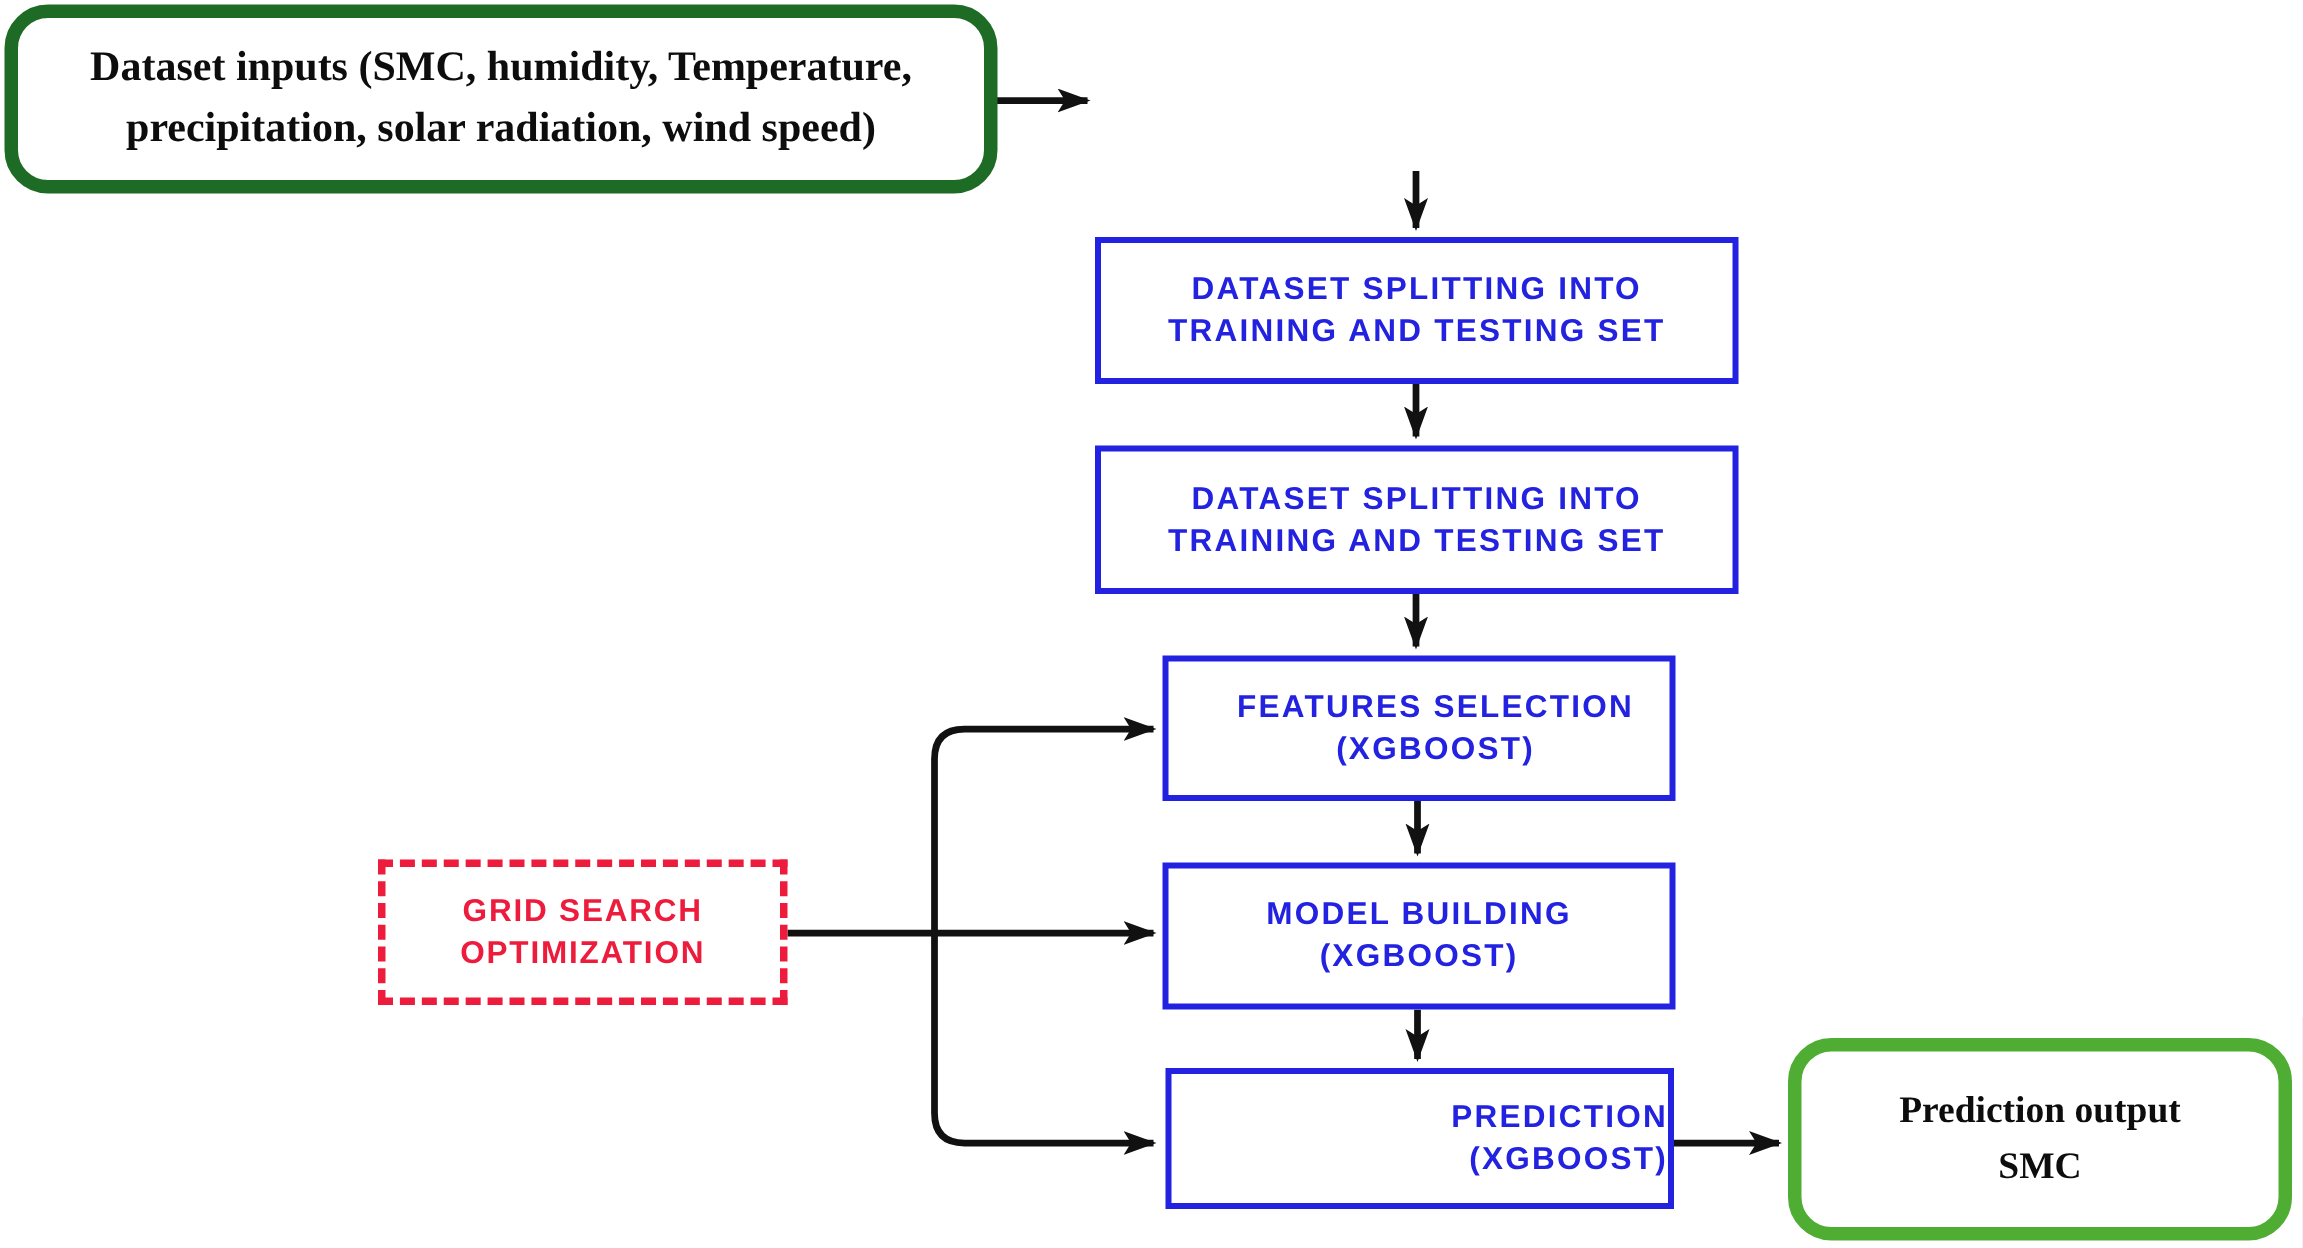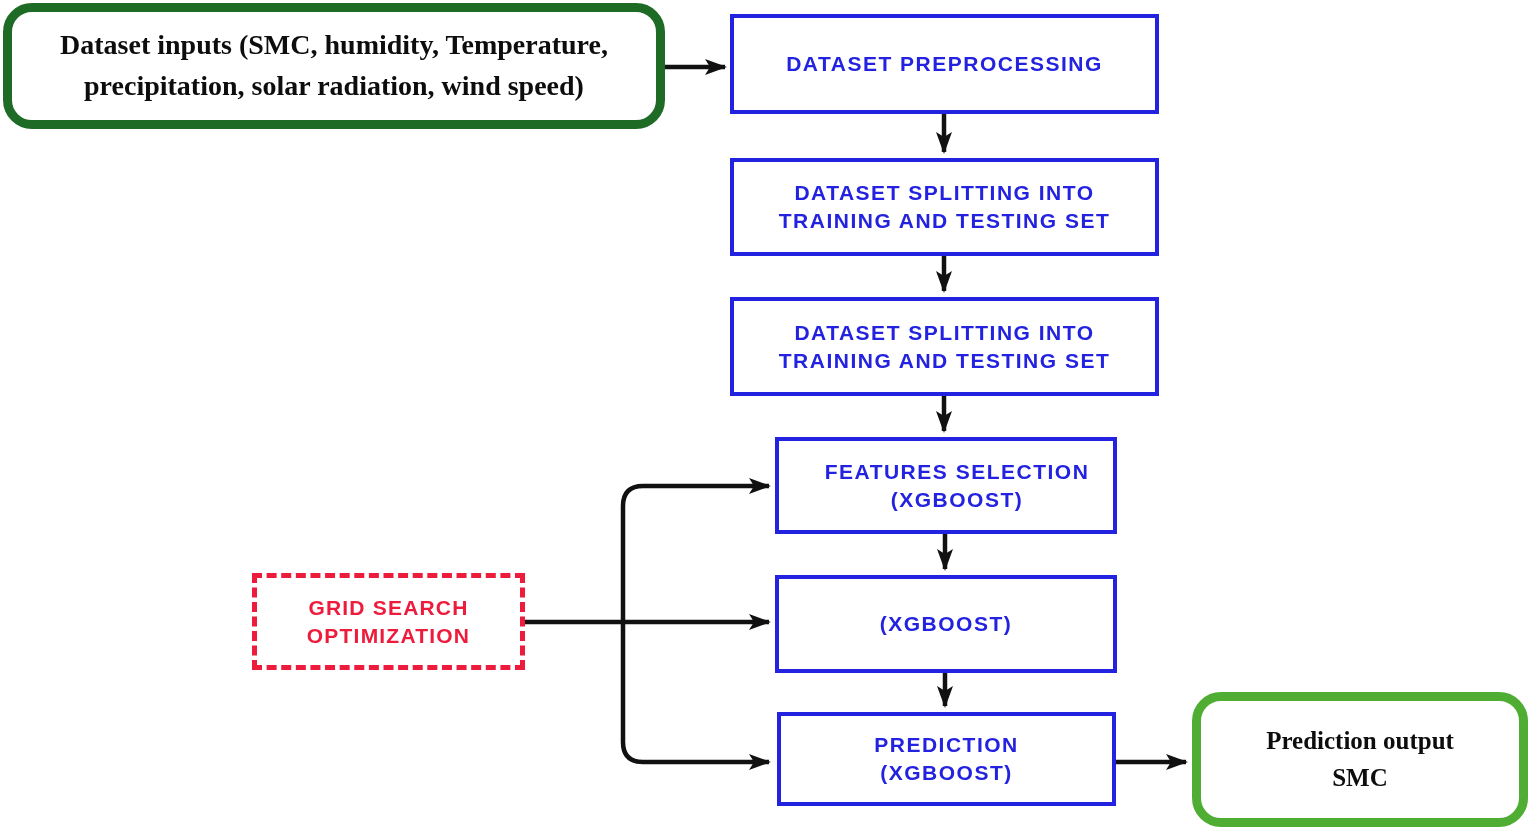--- a/index.html
+++ b/index.html
@@ -51,21 +51,21 @@
     line-height:1.3;
   }
   
   #node-dataset-inputs{left:3px;top:3px;width:662px;height:126px;border:9px solid var(--dark-green);font-size:28px;line-height:1.45;}
   #node-preprocessing{left:730px;top:14px;width:429px;height:100px;}
   #node-splitting-1{left:730px;top:158px;width:429px;height:98px;}
   #node-splitting-2{left:730px;top:297px;width:429px;height:99px;}
   #node-features-selection{left:775px;top:437px;width:342px;height:97px;padding-left:22px;}
   #node-grid-search{left:252px;top:573px;width:273px;height:97px;}
   #node-model-building{left:775px;top:575px;width:342px;height:98px;}
-  #node-prediction{left:777px;top:712px;width:339px;height:94px;}
+  #node-prediction{left:777px;top:712px;width:339px;height:94px;align-items:flex-end;}
   #node-prediction-output{left:1192px;top:692px;width:336px;height:135px;border:9px solid var(--bright-green);font-size:25px;line-height:1.45;}
 </style>
 </head>
 <body>
 
 <div id="canvas">
 
   <svg id="arrow-layer" viewBox="0 0 1535 832" xmlns="http://www.w3.org/2000/svg">
     <defs>
       <marker id="ah" markerWidth="26" markerHeight="18" refX="20" refY="8" orient="auto" markerUnits="userSpaceOnUse">
@@ -84,23 +84,20 @@
       <path d="M623 622 L623 506 Q623 486 643 486 L769 486" marker-end="url(#ah)"></path>
       <path d="M623 622 L623 742 Q623 762 643 762 L769 762" marker-end="url(#ah)"></path>
     </g>
   </svg>
 
   <div class="node green-node" id="node-dataset-inputs">
     <div class="line">Dataset inputs (SMC, humidity, Temperature,</div>
     <div class="line">precipitation, solar radiation, wind speed)</div>
   </div>
 
-  <div class="node blue-node" id="node-preprocessing">
-    <div class="line">DATASET PREPROCESSING</div>
-  </div>
 
   <div class="node blue-node" id="node-splitting-1">
     <div class="line">DATASET SPLITTING INTO</div>
     <div class="line">TRAINING AND TESTING SET</div>
   </div>
 
   <div class="node blue-node" id="node-splitting-2">
     <div class="line">DATASET SPLITTING INTO</div>
     <div class="line">TRAINING AND TESTING SET</div>
   </div>
@@ -109,20 +106,21 @@
     <div class="line">FEATURES SELECTION</div>
     <div class="line">(XGBOOST)</div>
   </div>
 
   <div class="node red-node" id="node-grid-search">
     <div class="line">GRID SEARCH</div>
     <div class="line">OPTIMIZATION</div>
   </div>
 
   <div class="node blue-node" id="node-model-building">
+    <div class="line">MODEL BUILDING</div>
     <div class="line">(XGBOOST)</div>
   </div>
 
   <div class="node blue-node" id="node-prediction">
     <div class="line">PREDICTION</div>
     <div class="line">(XGBOOST)</div>
   </div>
 
   <div class="node green-node" id="node-prediction-output">
     <div class="line">Prediction output</div>

